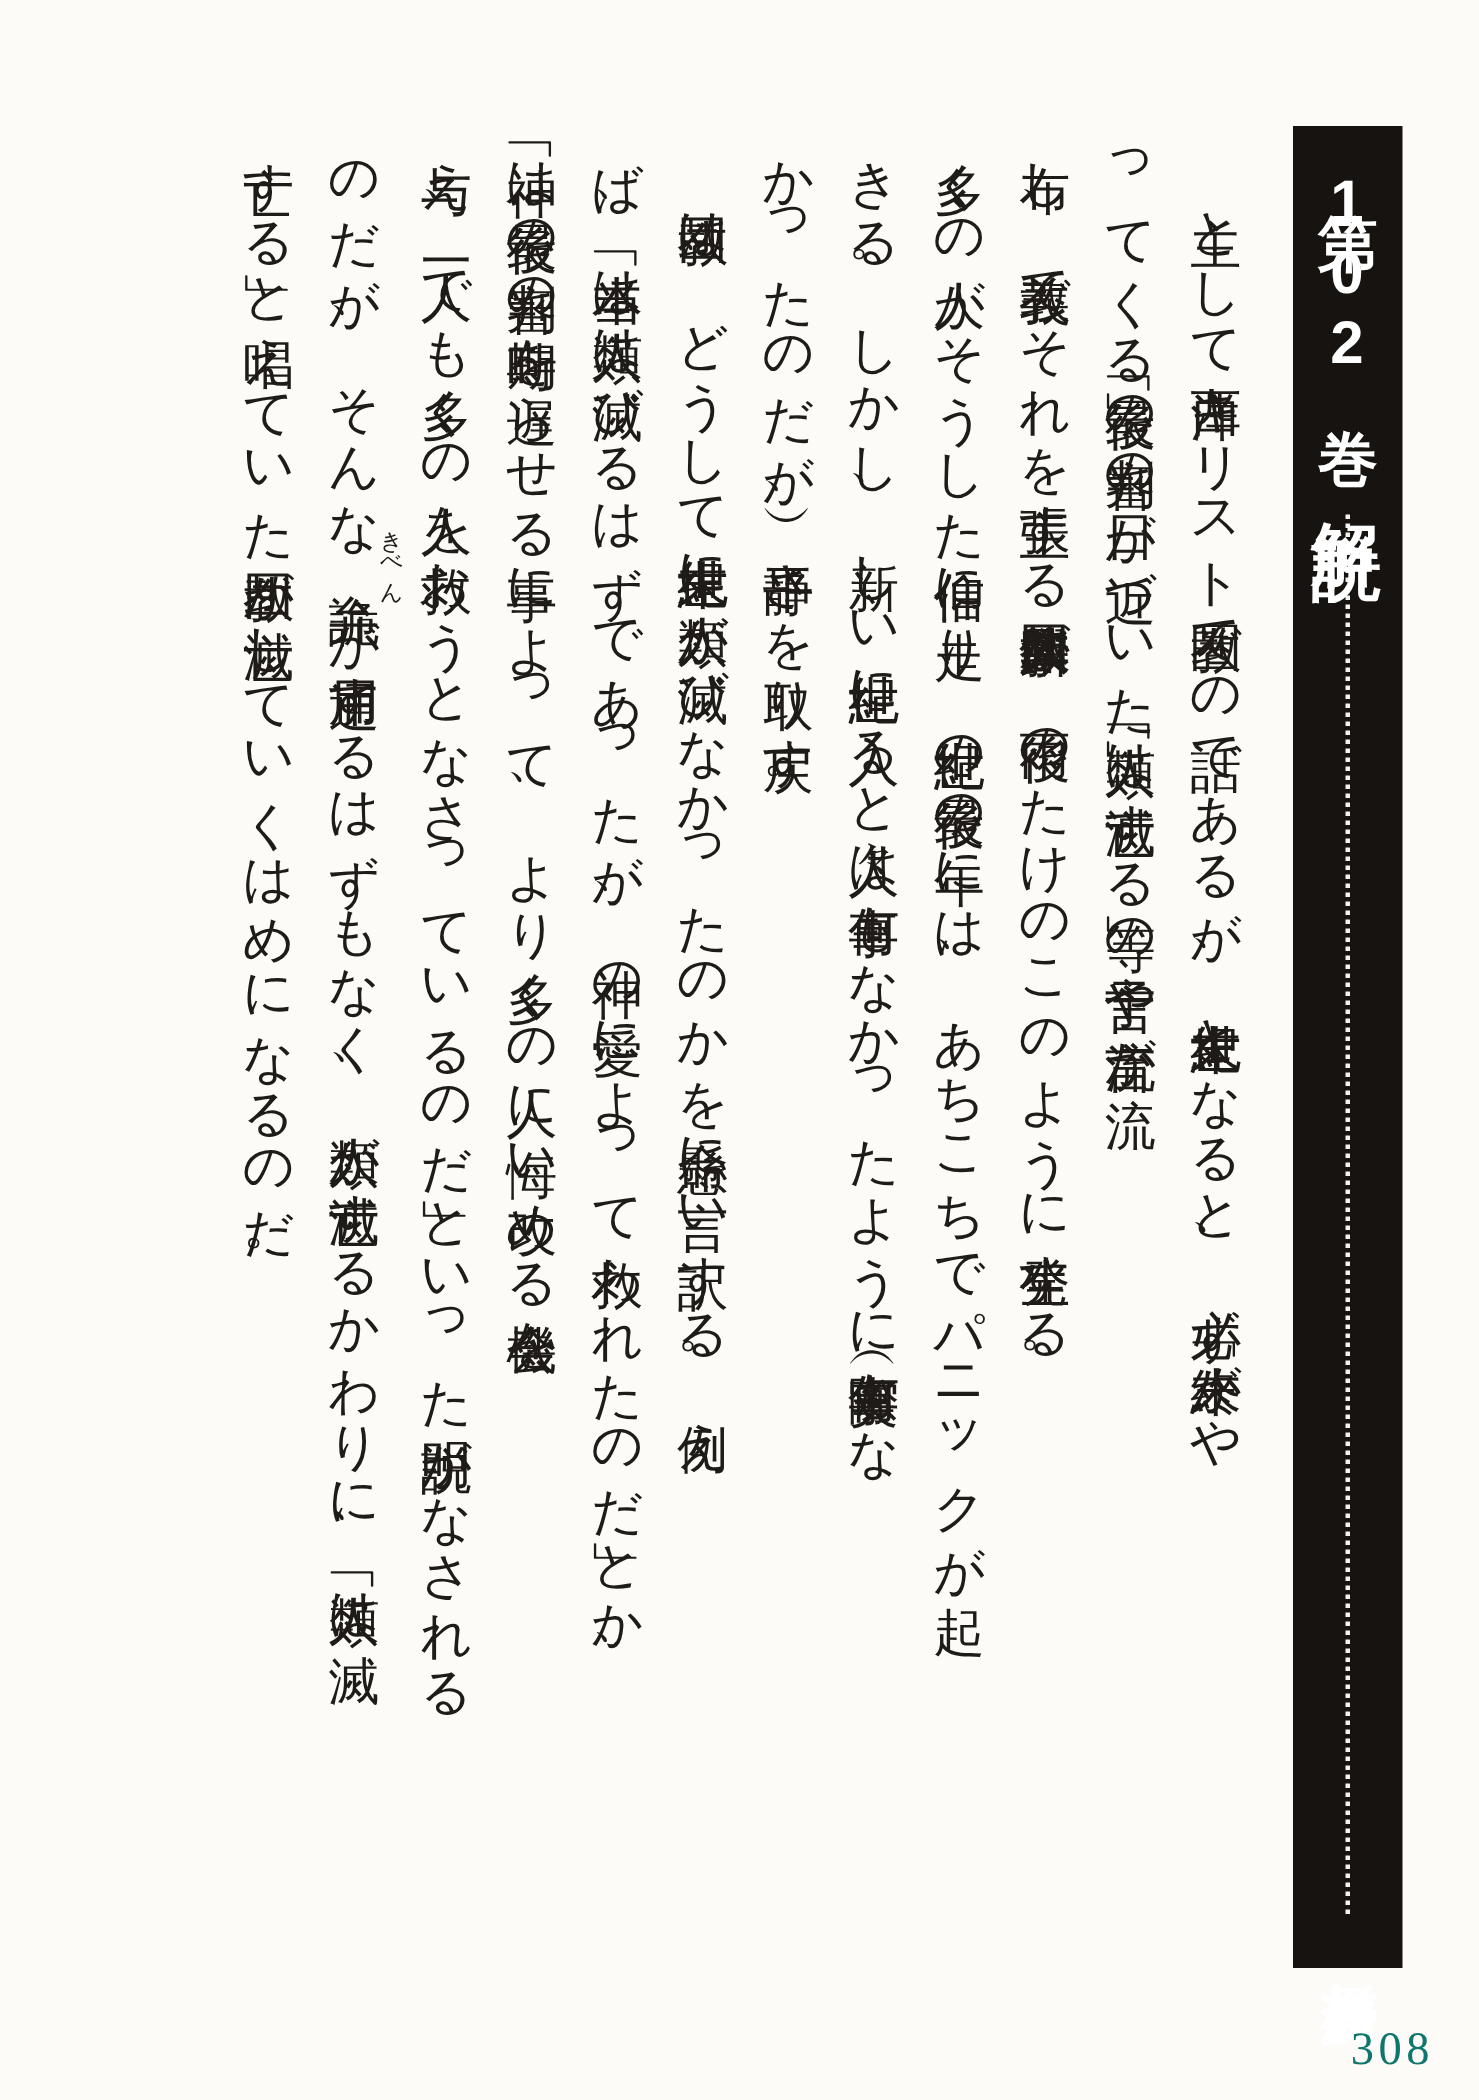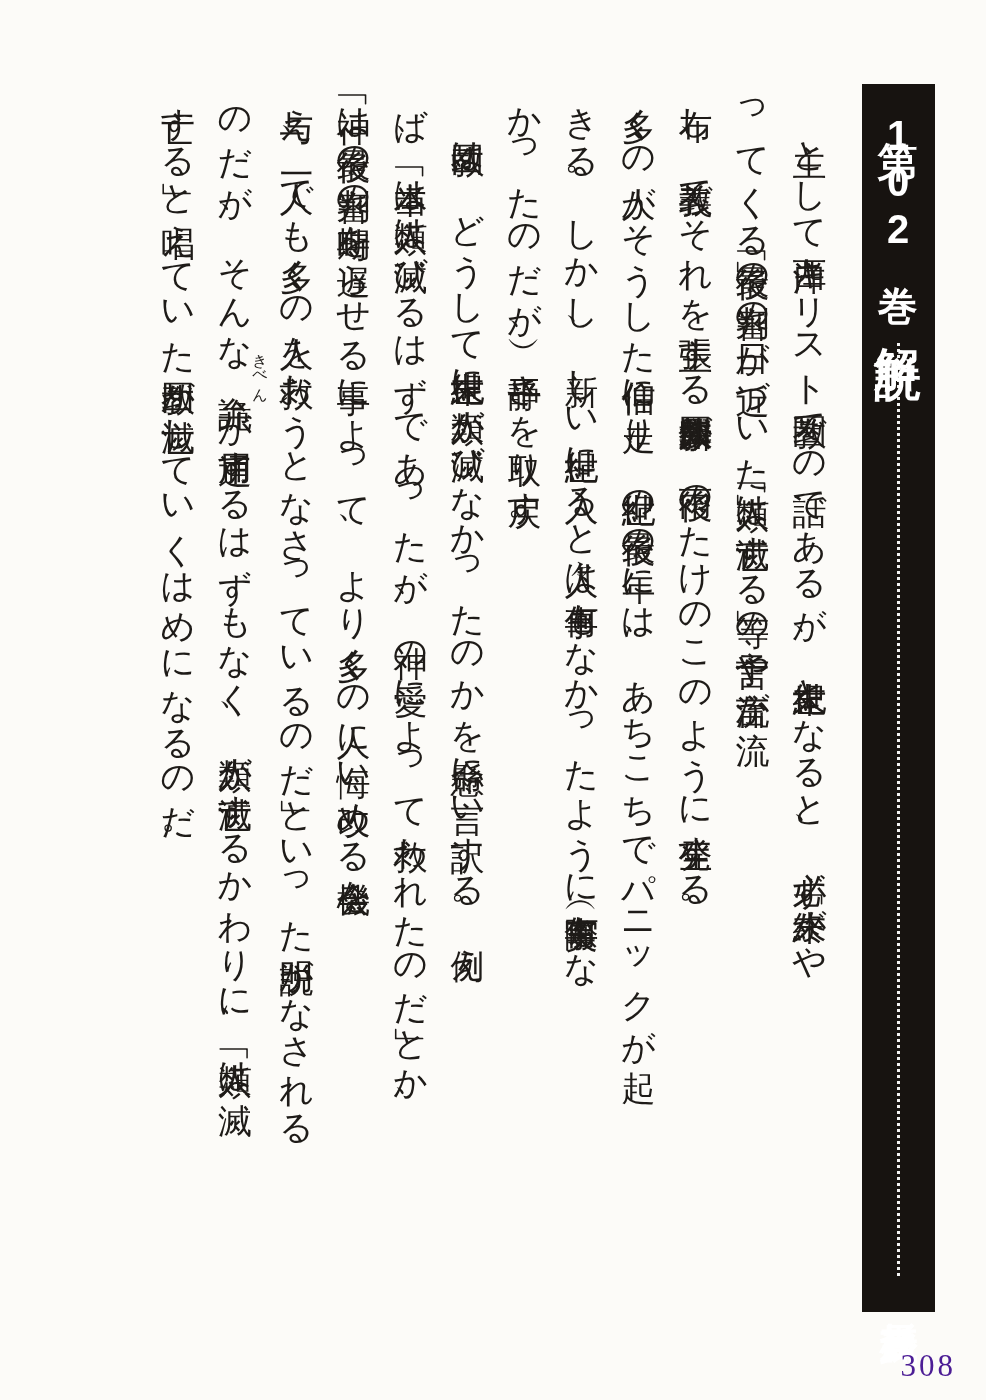--- a/index.html
+++ b/index.html
@@ -42,21 +42,21 @@
     color:#1e1b18;
     line-height:57px;
   }
   .tline{white-space:nowrap;line-height:57px;}
   .p-first{text-indent:1em;}
   ruby{ruby-align:center;}
   rt{font-size:15px;font-weight:normal;letter-spacing:0;}
   
   .page-number{
     position:absolute;right:30px;bottom:16px;
-    font-size:31px;letter-spacing:3px;color:#4c1d95;
+    font-size:31px;letter-spacing:3px;color:#0f766e;
     font-family:"Liberation Serif","DejaVu Serif",serif;
   }
 </style>
 </head>
 <body>
 
 <div class="page">
 
   <div class="side-bar">
     <div class="vtext volume-title">第102巻</div>

